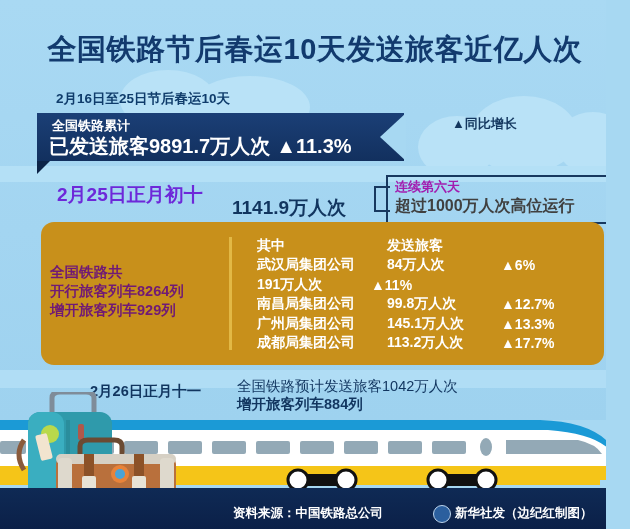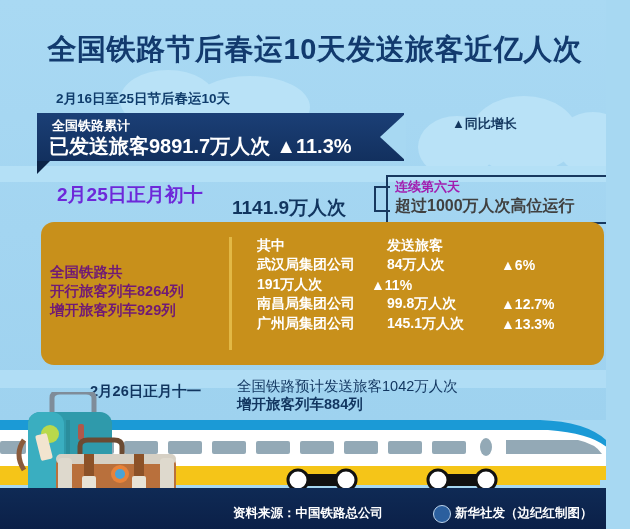--- a/index.html
+++ b/index.html
@@ -159,20 +159,25 @@
     <div class="row">
       <span class="c-name">南昌局集团公司</span>
       <span class="c-val">99.8万人次</span>
       <span class="c-pct">▲12.7%</span>
     </div>
     <div class="row">
       <span class="c-name">广州局集团公司</span>
       <span class="c-val">145.1万人次</span>
       <span class="c-pct">▲13.3%</span>
     </div>
+    <div class="row">
+      <span class="c-name">成都局集团公司</span>
+      <span class="c-val">113.2万人次</span>
+      <span class="c-pct">▲17.7%</span>
+    </div>
   </div>
 
   <div class="d3-date">2月26日正月十一</div>
   <div class="d3-l1">全国铁路预计发送旅客1042万人次</div>
   <div class="d3-l2">增开旅客列车884列</div>
 
   <div class="train-wrap">
     <svg width="630" height="90" viewBox="0 0 630 90">
 
       <path d="M0 12 L540 12 Q600 14 616 45 Q620 52 616 58 L0 58 Z" fill="#1b9ad6"></path>

